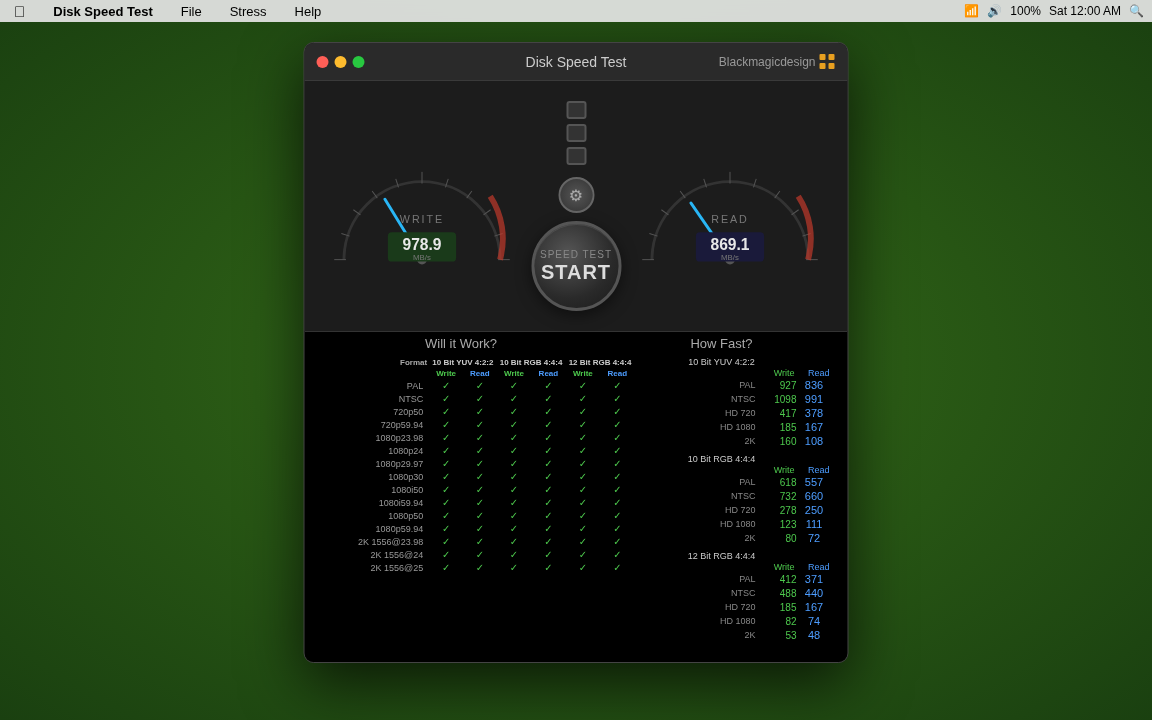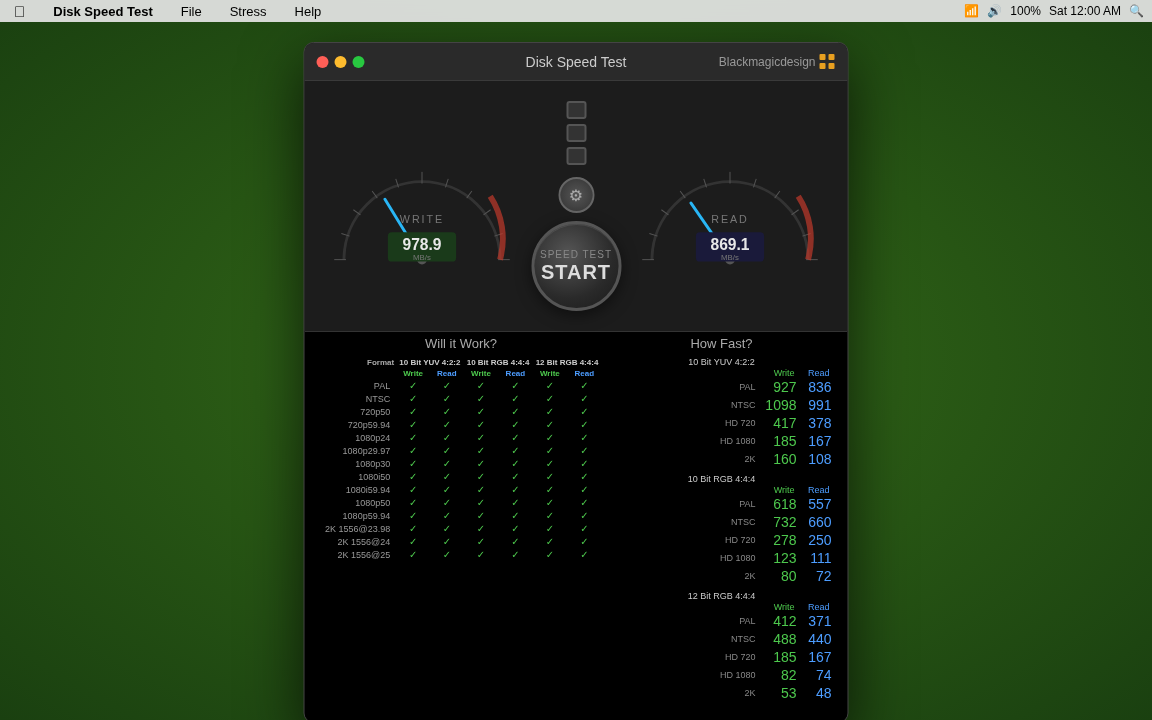--- a/index.html
+++ b/index.html
@@ -258,20 +258,21 @@
       color: #aaa;
       font-size: 13px;
       text-align: center;
       margin-bottom: 6px;
     }
 
     
     .wiw-table {
       width: 100%;
       border-collapse: collapse;
+      margin-left: 33px;
     }
 
     .wiw-table th, .wiw-table td {
       font-size: 9px;
       text-align: center;
       padding: 1px 2px;
       color: #888;
     }
 
     .wiw-table th {
@@ -311,30 +312,30 @@
     .hf-format {
       color: #888;
       font-size: 9px;
       flex: 1;
       text-align: right;
       padding-right: 6px;
     }
 
     .hf-write {
       color: #4dc84d;
-      font-size: 14px;
+      font-size: 10px;
       width: 35px;
       text-align: right;
     }
 
     .hf-read {
       color: #4d9dff;
-      font-size: 14px;
+      font-size: 11px;
       width: 35px;
-      text-align: right;
+      text-align: center;
     }
 
     .hf-col-write {
       color: #4dc84d;
       font-size: 9px;
       width: 35px;
       text-align: right;
     }
 
     .hf-col-read {
@@ -527,20 +528,29 @@
                 <tr>
                   <td class="format-name">720p59.94</td>
                   <td><span class="check-green">✓</span></td>
                   <td><span class="check-green">✓</span></td>
                   <td><span class="check-green">✓</span></td>
                   <td><span class="check-green">✓</span></td>
                   <td><span class="check-green">✓</span></td>
                   <td><span class="check-green">✓</span></td>
                 </tr>
                 <tr>
+                  <td class="format-name">1080p23.98</td>
+                  <td><span class="check-green">✓</span></td>
+                  <td><span class="check-green">✓</span></td>
+                  <td><span class="check-green">✓</span></td>
+                  <td><span class="check-green">✓</span></td>
+                  <td><span class="check-green">✓</span></td>
+                  <td><span class="check-green">✓</span></td>
+                </tr>
+                <tr>
                   <td class="format-name">1080p24</td>
                   <td><span class="check-green">✓</span></td>
                   <td><span class="check-green">✓</span></td>
                   <td><span class="check-green">✓</span></td>
                   <td><span class="check-green">✓</span></td>
                   <td><span class="check-green">✓</span></td>
                   <td><span class="check-green">✓</span></td>
                 </tr>
                 <tr>
                   <td class="format-name">1080p29.97</td>

